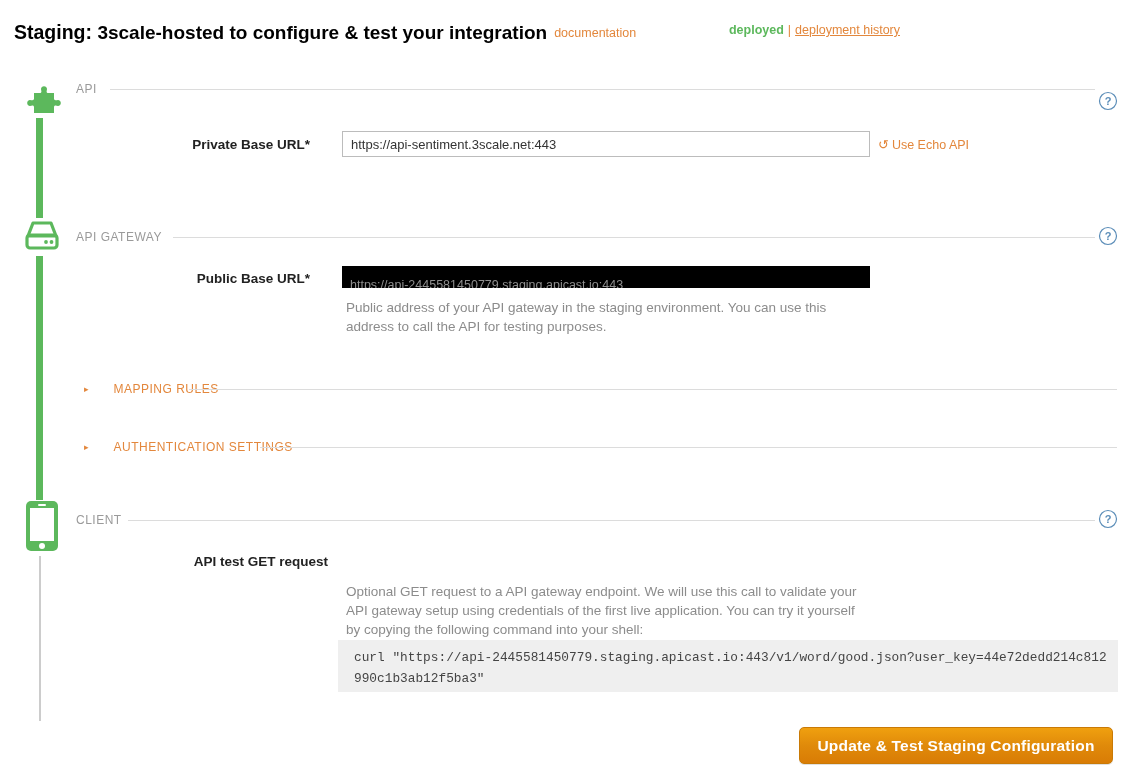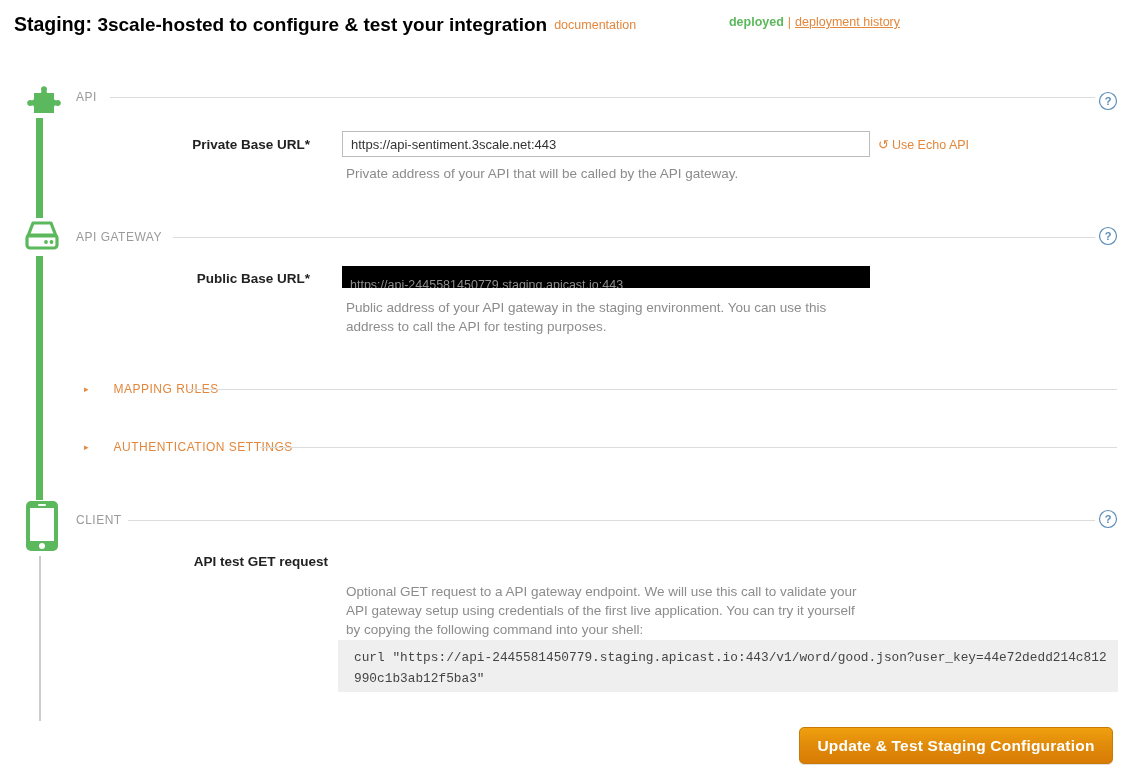--- a/index.html
+++ b/index.html
@@ -8,21 +8,21 @@
     width: 1135px; height: 784px;
     background: #ffffff;
     font-family: "Liberation Sans", sans-serif;
     color: #333333;
     overflow: hidden;
   }
   .page { position: relative; width: 1135px; height: 784px; }
 
   
   .header {
-    position: absolute; left: 0; top: 0; width: 912px; height: 52px; padding-left: 42px;
+    position: absolute; left: 0; top: 8px; width: 912px; height: 52px; padding-left: 42px;
   }
   .title {
     position: absolute; left: 14px; top: 13px;
     font-size: 19.5px; color: #000000; white-space: nowrap;
   }
   .title .strong { font-weight: bold; }
   .title .rest { font-weight: bold; font-size: 19px; }
   .doc-link {
     font-size: 12.5px; color: #e3873c; text-decoration: none;
     font-weight: normal; margin-left: 7px; position: relative; top: -2px;
@@ -178,37 +178,36 @@
 
   <div class="phone">
     <svg width="36" height="52" viewBox="0 0 36 52" xmlns="http://www.w3.org/2000/svg">
       <rect x="2" y="1" width="32" height="50" rx="5" fill="#5cb85c"></rect>
       <rect x="6" y="8" width="24" height="33" fill="#ffffff"></rect>
       <rect x="14" y="4" width="8" height="2" rx="1" fill="#ffffff"></rect>
       <circle cx="18" cy="46" r="3" fill="#ffffff"></circle>
     </svg>
   </div>
 
-  <div class="sec-head" style="left:76px; right:40px; top:88px;">
+  <div class="sec-head" style="left:76px; right:40px; top:80px;">
     <span class="sec-label">API</span>
     <div class="sec-rule" style="left:34px;"></div>
   </div>
   <div class="help-icon" style="left:1098px; top:91px;">
     <svg width="20" height="20" viewBox="0 0 20 20" xmlns="http://www.w3.org/2000/svg">
       <circle cx="10" cy="10" r="8.5" fill="#ffffff" stroke="#5b8db8" stroke-width="1.2"></circle>
       <text x="10" y="14.3" text-anchor="middle" font-family="Liberation Sans, sans-serif" font-size="11" font-weight="bold" fill="#5b8db8">?</text>
     </svg>
   </div>
 
   <div class="field-label" style="left:100px; top:137px; width:210px;">Private Base URL*</div>
   <input class="text-input" type="text" style="left: 342px; top: 131px; width: 528px; height: 26px;" value="https://api-sentiment.3scale.net:443">
   <a class="echo-link" href="#" style="left:878px; top:137px;">
     <span class="rev">↺</span><span>Use Echo API</span>
   </a>
-  <div class="hint" style="left:346px; top:164px; width:620px;">Private address of your API that will be called by the API gateway.</div>
 
   <div class="sec-head" style="left:76px; right:40px; top:228px;">
     <span class="sec-label">API GATEWAY</span>
     <div class="sec-rule" style="left:97px;"></div>
   </div>
   <div class="help-icon" style="left:1098px; top:226px;">
     <svg width="20" height="20" viewBox="0 0 20 20" xmlns="http://www.w3.org/2000/svg">
       <circle cx="10" cy="10" r="8.5" fill="#ffffff" stroke="#5b8db8" stroke-width="1.2"></circle>
       <text x="10" y="14.3" text-anchor="middle" font-family="Liberation Sans, sans-serif" font-size="11" font-weight="bold" fill="#5b8db8">?</text>
     </svg>

